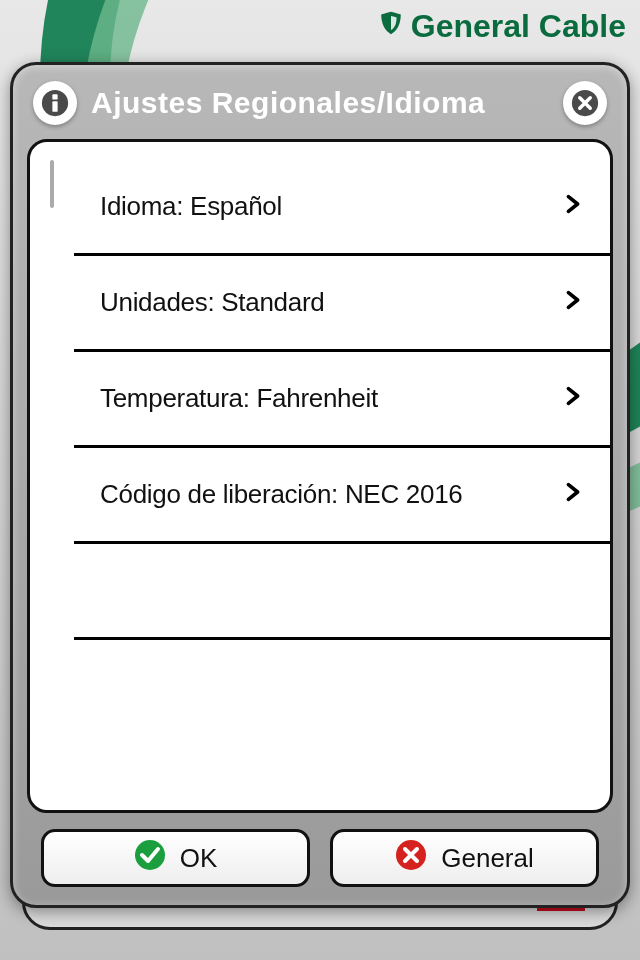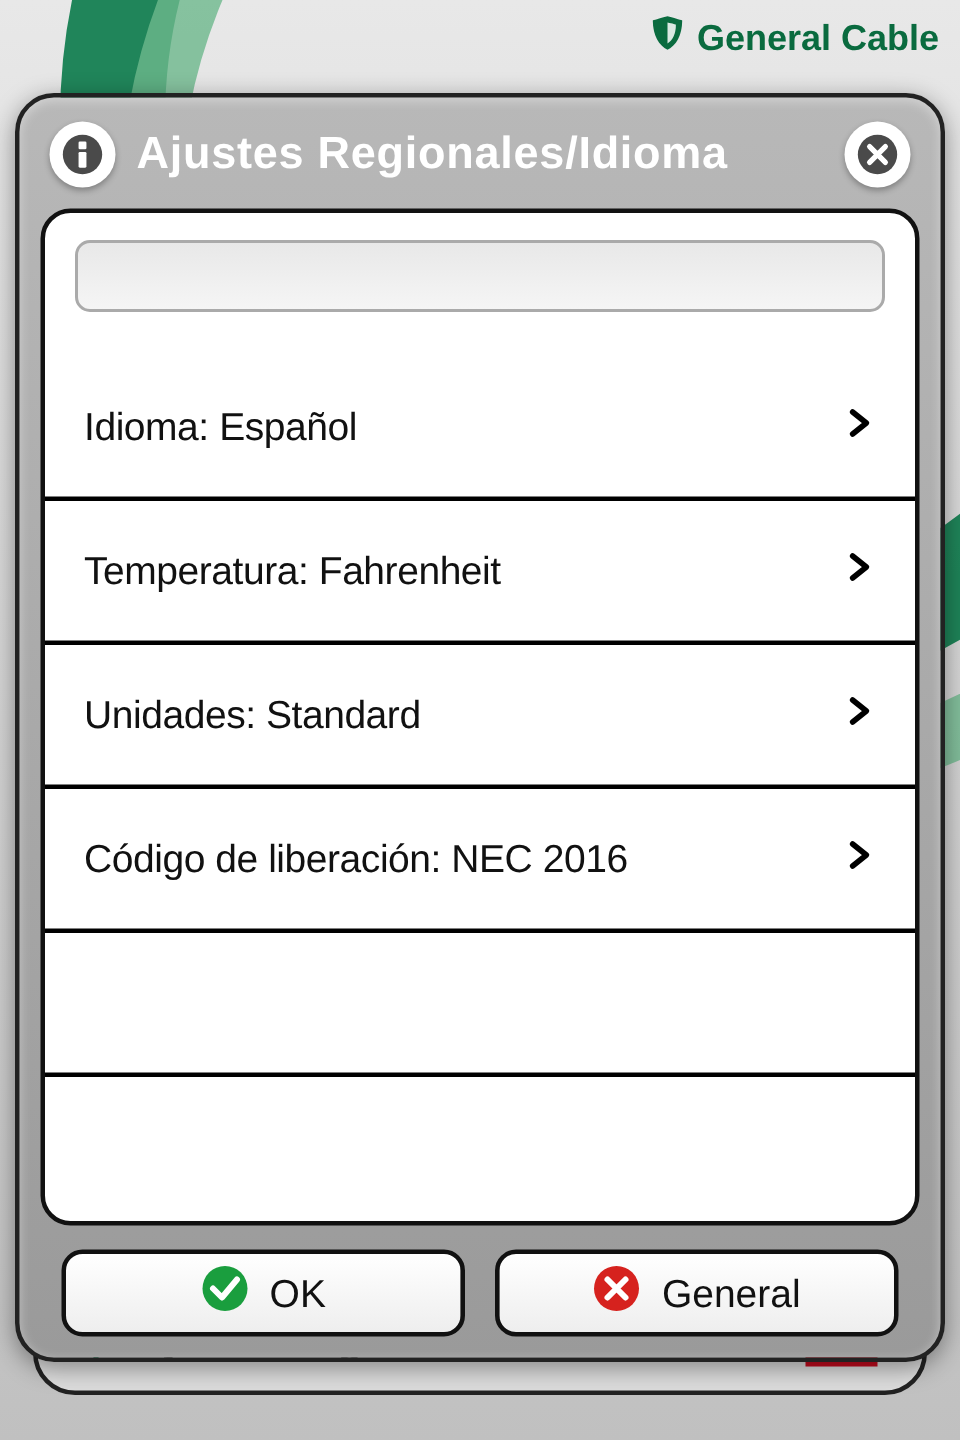--- a/index.html
+++ b/index.html
@@ -16,21 +16,21 @@
   }
   .bg-arc-light {
     position: absolute; top: -260px; right: -240px;
     width: 800px; height: 800px; border-radius: 50%;
     border: 40px solid #6db88c; opacity: 0.8; z-index: 0;
   }
   
   .brand {
     position: absolute; top: 8px; right: 14px; z-index: 2;
     display: flex; align-items: center; gap: 6px;
-    color: #0a6b3f; font-weight: bold; font-size: 24px;
+    color: #0a6b3f; font-weight: bold; font-size: 32px;
   }
   .brand-icon { width: 28px; height: 28px; }
   
   .behind-card {
     position: absolute; left: 22px; right: 22px; top: 500px; bottom: 30px;
     background: #dcdcdc; border: 3px solid #222; border-radius: 28px; z-index: 1;
   }
   .behind-footer {
     position: absolute; left: 0; right: 0; bottom: 0; padding: 14px 22px;
     display: flex; align-items: center; gap: 10px;
@@ -59,21 +59,21 @@
     width: 44px; height: 44px; border-radius: 50%; background: #fff;
     display: flex; align-items: center; justify-content: center; flex-shrink: 0;
     box-shadow: 0 2px 4px rgba(0,0,0,0.3);
   }
   .modal-title { flex: 1; color: #fff; font-size: 30px; font-weight: 600; letter-spacing: 0.5px; }
   .close-icon { cursor: pointer; }
   .close-icon svg, .info-icon svg { width: 28px; height: 28px; }
   
   .modal-body {
     flex: 1; background: #fff; border: 3px solid #111; border-radius: 20px;
-    padding: 18px 0 0 0; display: flex; flex-direction: column;
+    padding: 18px 0 0 0; display: flex; flex-direction: row;
   }
   .search-box {
     margin: 0 20px 30px 20px; height: 48px; border-radius: 10px;
     border: 2px solid #aaa; background: linear-gradient(to bottom, #e8e8e8, #f5f5f5);
   }
   .option-list { flex: 1; }
   .option-row {
     display: flex; align-items: center; justify-content: space-between;
     padding: 0 26px; height: 96px; border-bottom: 3px solid #000;
     font-size: 26px; color: #111; cursor: pointer; font-weight: 500;
@@ -158,27 +158,27 @@
   <div class="modal-body">
     <div class="search-box"></div>
     <div class="option-list">
       <div class="option-row">
         <span class="option-label">Idioma: Español</span>
         <span><svg class="chevron" viewBox="0 0 24 24">
               <path d="M7 4 L17 12 L7 20" fill="none" stroke="#000" stroke-width="4" stroke-linecap="round" stroke-linejoin="round"></path>
             </svg></span>
       </div>
       <div class="option-row">
+        <span class="option-label">Unidades: Standard</span>
+        <span><svg class="chevron" viewBox="0 0 24 24">
+              <path d="M7 4 L17 12 L7 20" fill="none" stroke="#000" stroke-width="4" stroke-linecap="round" stroke-linejoin="round"></path>
+            </svg></span>
+      </div>
+      <div class="option-row">
         <span class="option-label">Temperatura: Fahrenheit</span>
-        <span><svg class="chevron" viewBox="0 0 24 24">
-              <path d="M7 4 L17 12 L7 20" fill="none" stroke="#000" stroke-width="4" stroke-linecap="round" stroke-linejoin="round"></path>
-            </svg></span>
-      </div>
-      <div class="option-row">
-        <span class="option-label">Unidades: Standard</span>
         <span><svg class="chevron" viewBox="0 0 24 24">
               <path d="M7 4 L17 12 L7 20" fill="none" stroke="#000" stroke-width="4" stroke-linecap="round" stroke-linejoin="round"></path>
             </svg></span>
       </div>
       <div class="option-row">
         <span class="option-label">Código de liberación: NEC 2016</span>
         <span><svg class="chevron" viewBox="0 0 24 24">
               <path d="M7 4 L17 12 L7 20" fill="none" stroke="#000" stroke-width="4" stroke-linecap="round" stroke-linejoin="round"></path>
             </svg></span>
       </div>

